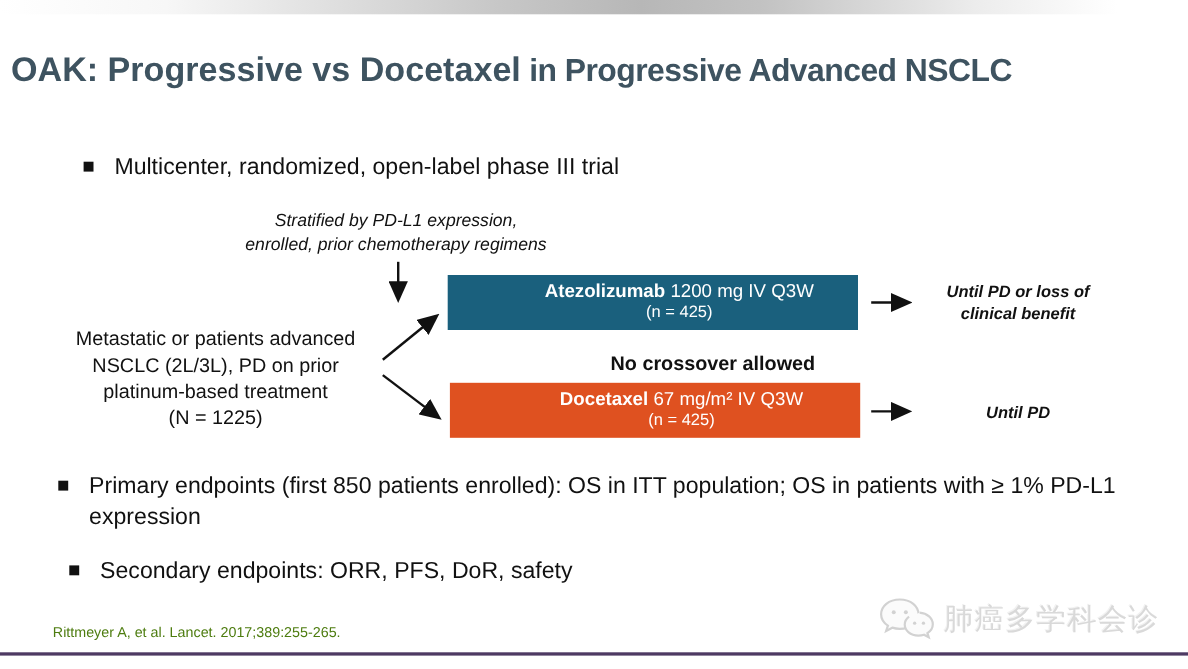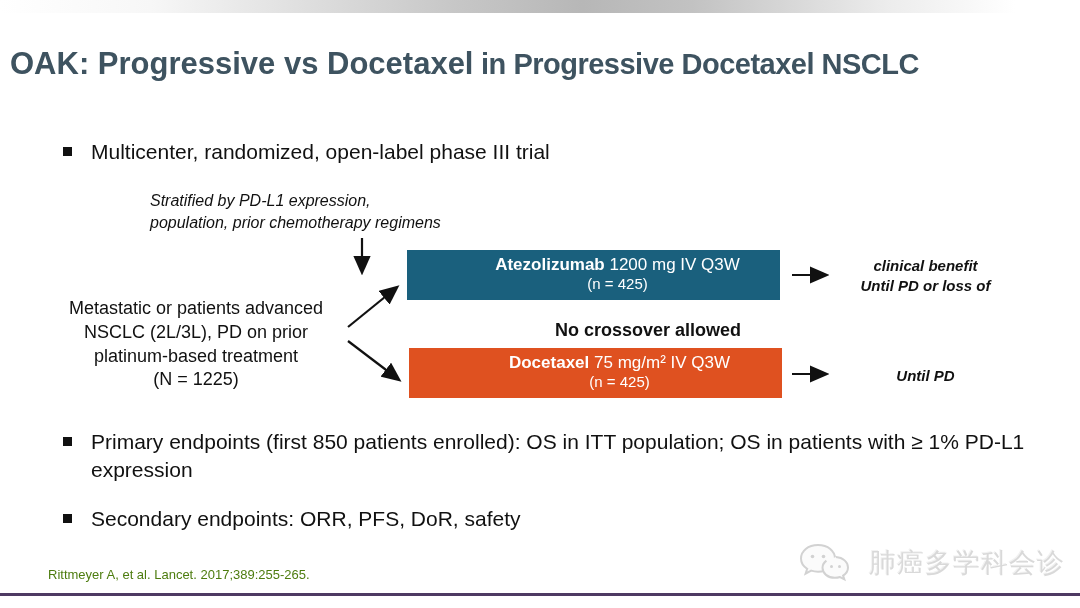--- a/index.html
+++ b/index.html
@@ -45,29 +45,29 @@
     color: #111111;
     font-size: 21px;
     line-height: 1.35;
   }
   .bullet .sq {
     flex: 0 0 auto;
     width: 9px; height: 9px;
     background: #111111;
     margin: 9px 19px 0 0;
   }
-  .bullet-1 { left: 63px; top: 138px; width: 980px; }
-  .bullet-2 { left: 63px; top: 428px; width: 968px; }
+  .bullet-1 { left: 76px; top: 138px; width: 980px; }
+  .bullet-2 { left: 53px; top: 428px; width: 968px; }
   .bullet-3 { left: 63px; top: 505px; width: 900px; }
 
   .strat {
     position: absolute;
     left: 150px; top: 190px;
     width: 420px;
-    text-align: left;
+    text-align: center;
     font-style: italic;
     font-size: 16px;
     line-height: 1.4;
     color: #111111;
   }
 
   .population {
     position: absolute;
     left: 50px; top: 297px;
     width: 292px;
@@ -126,21 +126,21 @@
     left: 48px; top: 567px;
     font-size: 13px;
     color: #4d7c0f;
   }
 
   .watermark {
     position: absolute;
     left: 798px; top: 541px;
     display: flex;
     align-items: center;
-    gap: 19px;
+    gap: 8px;
     color: #d9d9d9;
   }
   .watermark .wm-text {
     font-size: 27px;
     letter-spacing: 1px;
     text-shadow: 1px 1px 0 #ffffff, -1px -1px 0 #f2f2f2;
   }
 
   .bottom-bar {
     position: absolute;
@@ -149,54 +149,54 @@
     background: #4e3a63;
   }
 </style>
 </head>
 <body>
 
 <div class="slide">
 
   <div class="top-bar"></div>
 
-  <h1 class="title"><span class="part1">OAK: Progressive vs Docetaxel</span><span class="part2"> in Progressive Docetaxel NSCLC</span></h1>
+  <h1 class="title"><span class="part1">OAK: Progressive vs Docetaxel</span><span class="part2"> in Progressive Advanced NSCLC</span></h1>
 
   <div class="bullet bullet-1">
     <span class="sq"></span>
     <span>Multicenter, randomized, open-label phase III trial</span>
   </div>
 
   <div class="strat">
     <div>Stratified by PD-L1 expression,</div>
-    <div>population, prior chemotherapy regimens</div>
+    <div>enrolled, prior chemotherapy regimens</div>
   </div>
 
   <div class="population">
     <div>Metastatic or patients advanced</div>
     <div>NSCLC (2L/3L), PD on prior</div>
     <div>platinum-based treatment</div>
     <div>(N = 1225)</div>
   </div>
 
   <div class="arm-box arm-1">
     <div class="l1"><span class="drug">Atezolizumab</span><span> 1200 mg IV Q3W</span></div>
     <div class="l2">(n = 425)</div>
   </div>
 
   <div class="no-crossover">No crossover allowed</div>
 
   <div class="arm-box arm-2">
-    <div class="l1"><span class="drug">Docetaxel</span><span> 75 mg/m² IV Q3W</span></div>
+    <div class="l1"><span class="drug">Docetaxel</span><span> 67 mg/m² IV Q3W</span></div>
     <div class="l2">(n = 425)</div>
   </div>
 
   <div class="outcome outcome-1">
+    <div>Until PD or loss of</div>
     <div>clinical benefit</div>
-    <div>Until PD or loss of</div>
   </div>
 
   <div class="outcome outcome-2">Until PD</div>
 
   <svg class="arrows-overlay" viewBox="0 0 1080 608" xmlns="http://www.w3.org/2000/svg">
     <defs>
       <marker id="ah" markerWidth="9" markerHeight="8" refX="7" refY="4" orient="auto">
         <path d="M0,0 L9,4 L0,8 z" fill="#111111"></path>
       </marker>
     </defs>

